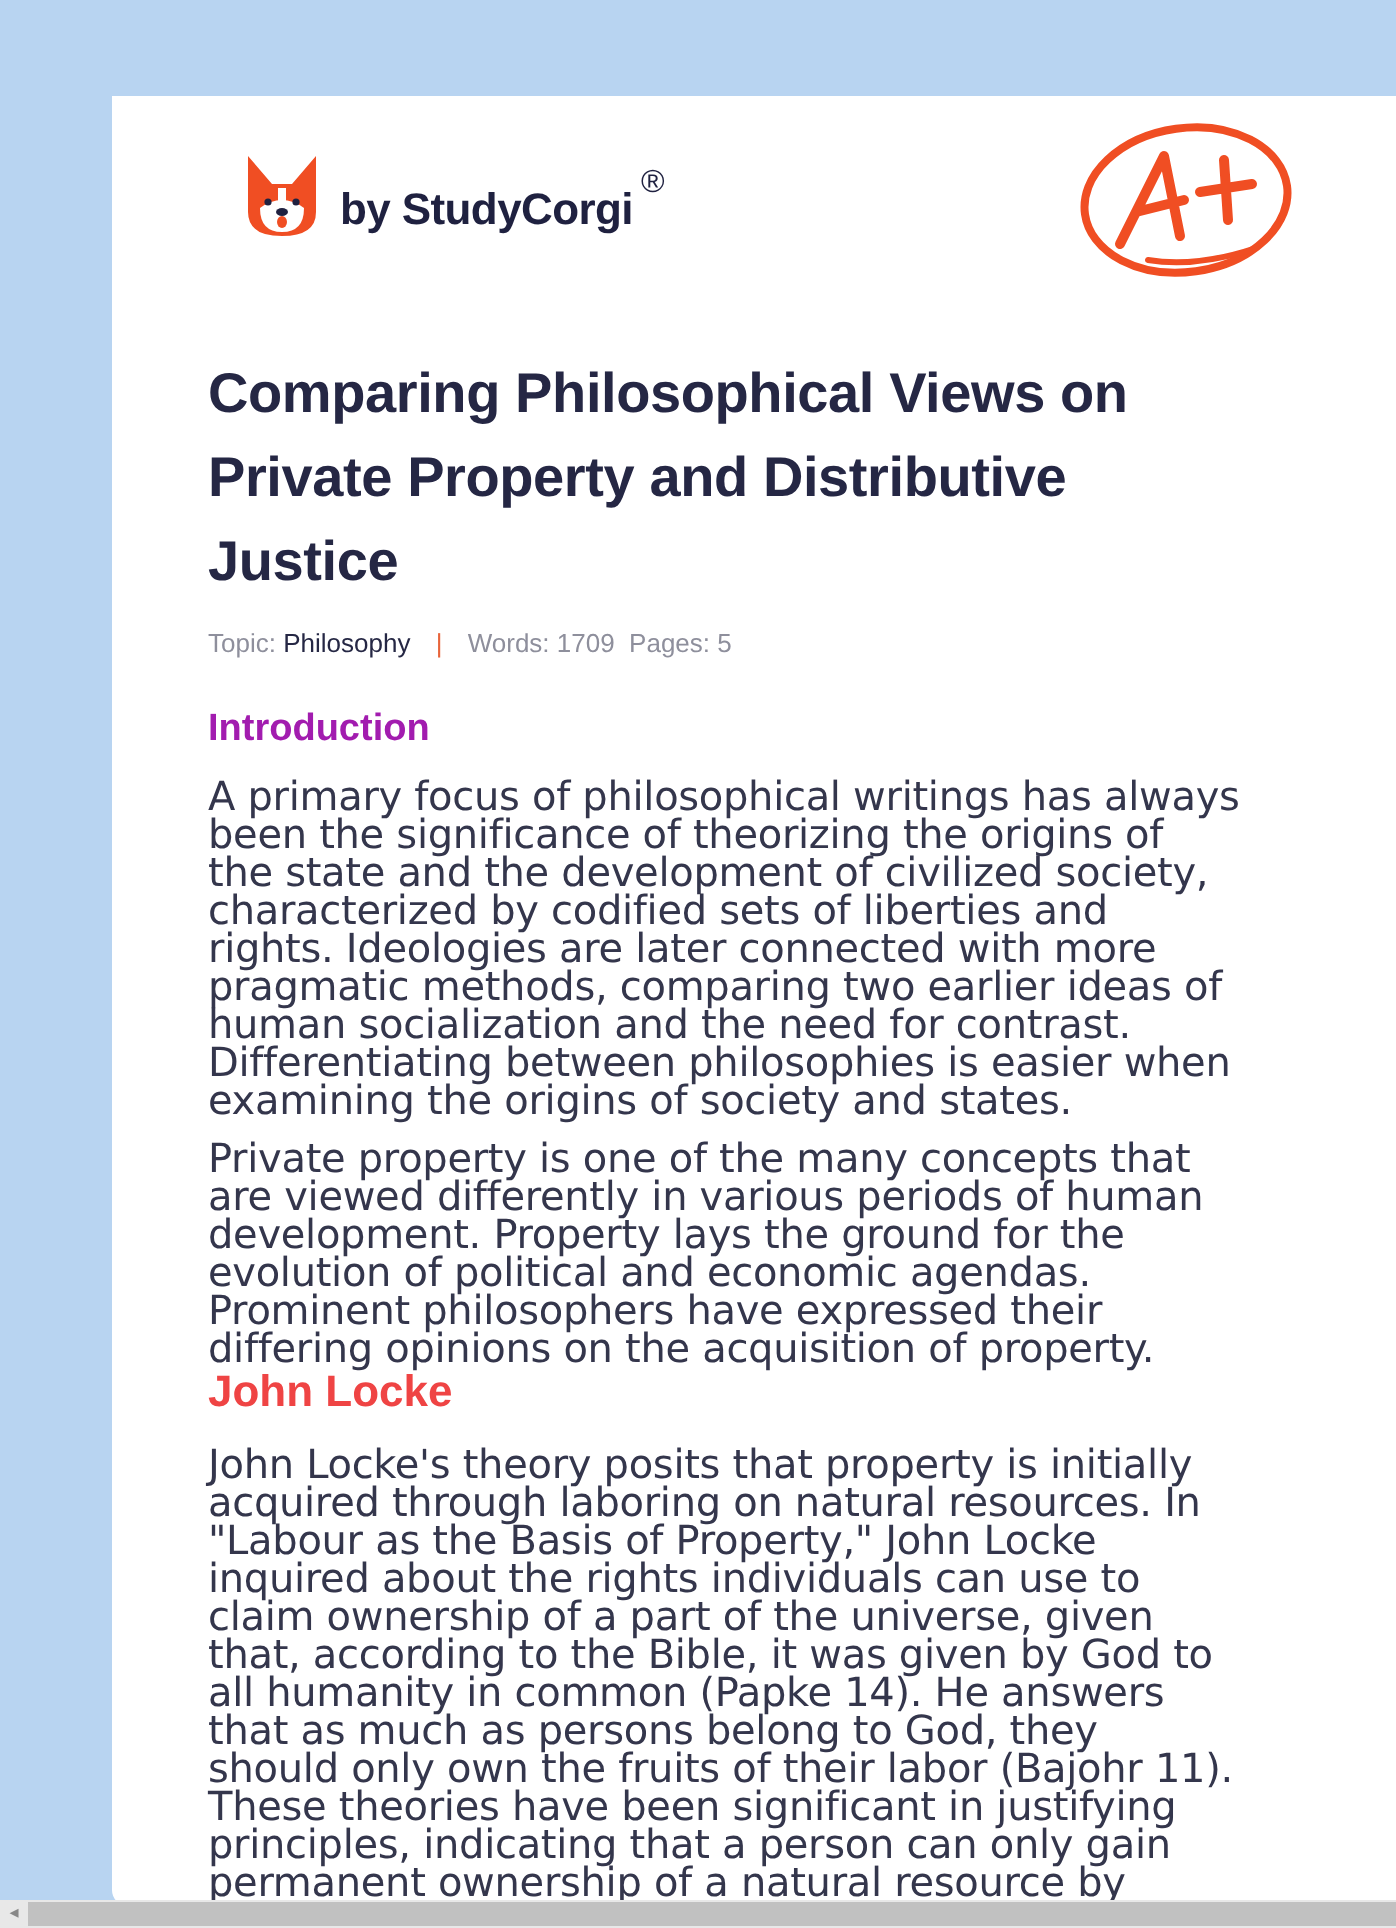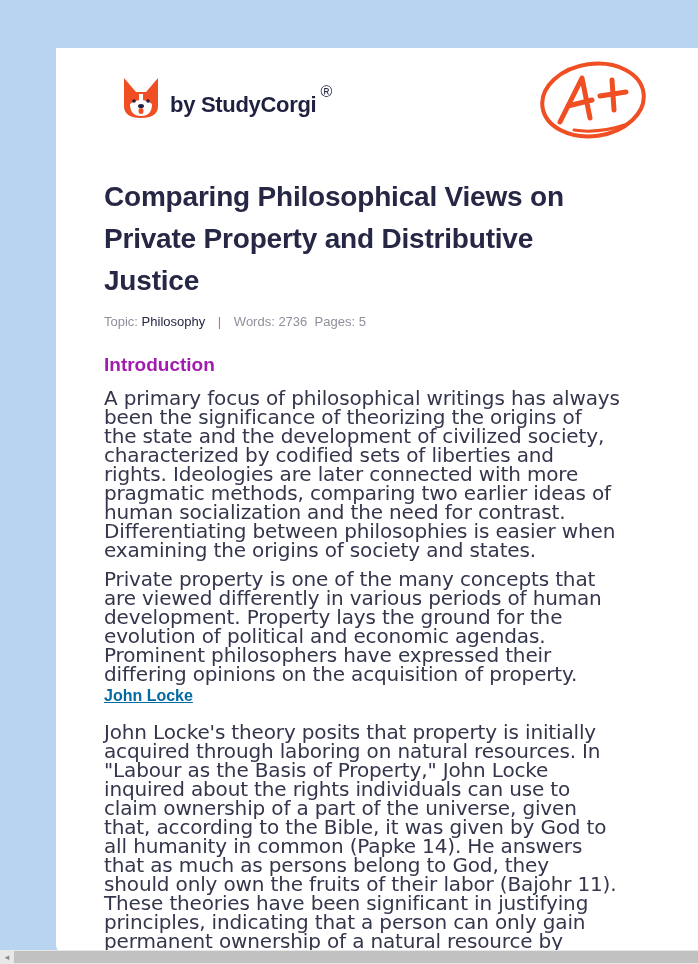--- a/index.html
+++ b/index.html
@@ -35,21 +35,21 @@
     margin-top: 12px; font-family: "Liberation Sans", sans-serif; font-size: 13px; color: #8e8f9c;
   }
   .meta .topic-val { color: #252744; text-align: center; }
   .meta .sep { color: #e8643a; margin: 0 9px; }
   h2 {
     margin: 0; font-family: "Liberation Sans", sans-serif; font-weight: bold;
     font-size: 19px; line-height: 24px; color: #a21caf;
   }
   h3 {
     margin: 0; font-family: "Liberation Sans", sans-serif; font-weight: bold;
-    font-size: 16px; line-height: 24px; color: #0369a1; text-decoration: underline;
+    font-size: 22px; line-height: 24px; color: #ef4444;
   }
   p {
     margin: 0; font-family: "DejaVu Sans", sans-serif; font-size: 20px;
     line-height: 19px; color: #34364c; letter-spacing: -0.15px;
   }
   .scrollbar {
     position: absolute; left: 0; top: 950px; width: 698px; height: 14px; background: #e8e8e8;
   }
   .scroll-left {
     position: absolute; left: 2px; top: 2px; width: 10px; height: 10px;
@@ -83,21 +83,21 @@
     <path d="M62 38 L88 34 M74 22 L76 52" fill="none" stroke="#f04e23" stroke-width="5" stroke-linecap="round"></path>
     <path d="M36 72 Q60 76 90 66" fill="none" stroke="#f04e23" stroke-width="3" stroke-linecap="round"></path>
   </svg>
 
   <div class="content">
     <h1>Comparing Philosophical Views on Private Property and Distributive Justice</h1>
     <div class="meta">
       <span>Topic:</span>
       <span class="topic-val">Philosophy</span>
       <span class="sep">|</span>
-      <span>Words: 2736</span>&nbsp;
+      <span>Words: 1709</span>&nbsp;
       <span>Pages: 5</span>
     </div>
 
     <h2 style="margin-top:24px;">Introduction</h2>
     <p style="margin-top:12px;">A primary focus of philosophical writings has always been the significance of theorizing the origins of the state and the development of civilized society, characterized by codified sets of liberties and rights. Ideologies are later connected with more pragmatic methods, comparing two earlier ideas of human socialization and the need for contrast. Differentiating between philosophies is easier when examining the origins of society and states.</p>
 
     <p style="margin-top:10px;">Private property is one of the many concepts that are viewed differently in various periods of human development. Property lays the ground for the evolution of political and economic agendas. Prominent philosophers have expressed their differing opinions on the acquisition of property.</p>
 
     <h3 style="margin-top:0px;">John Locke</h3>
     <p style="margin-top:15px;">John Locke's theory posits that property is initially acquired through laboring on natural resources. In "Labour as the Basis of Property," John Locke inquired about the rights individuals can use to claim ownership of a part of the universe, given that, according to the Bible, it was given by God to all humanity in common (Papke 14). He answers that as much as persons belong to God, they should only own the fruits of their labor (Bajohr 11). These theories have been significant in justifying principles, indicating that a person can only gain permanent ownership of a natural resource by performing an act of original appropriation. Locke argues that once an individual works, the labor enters an</p>

